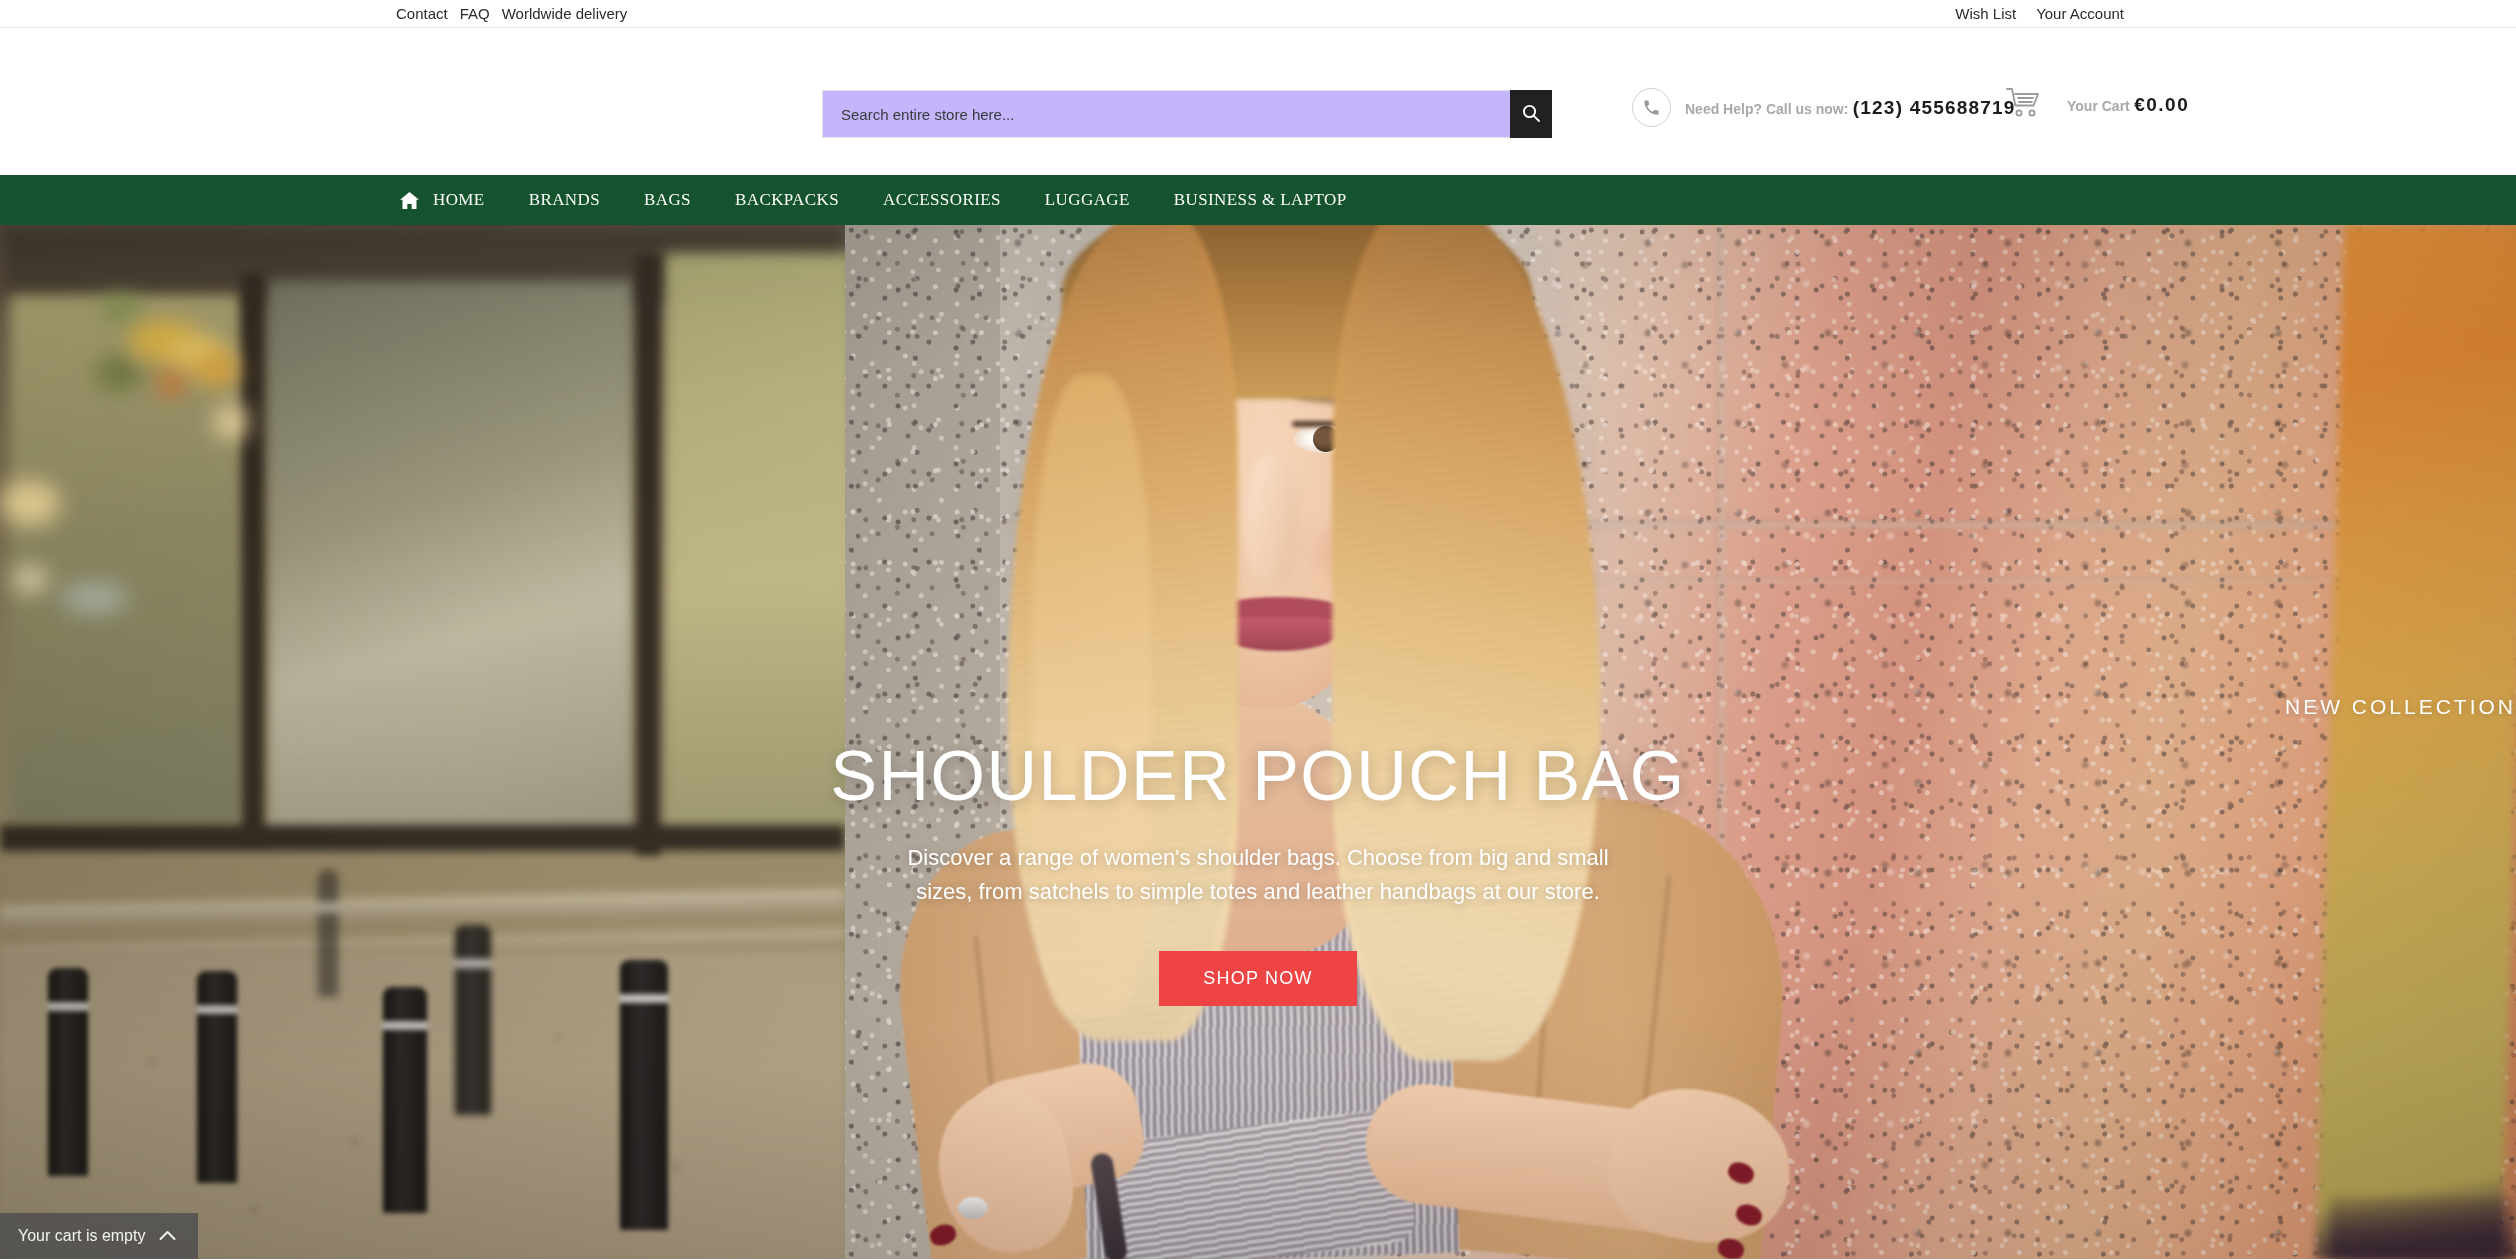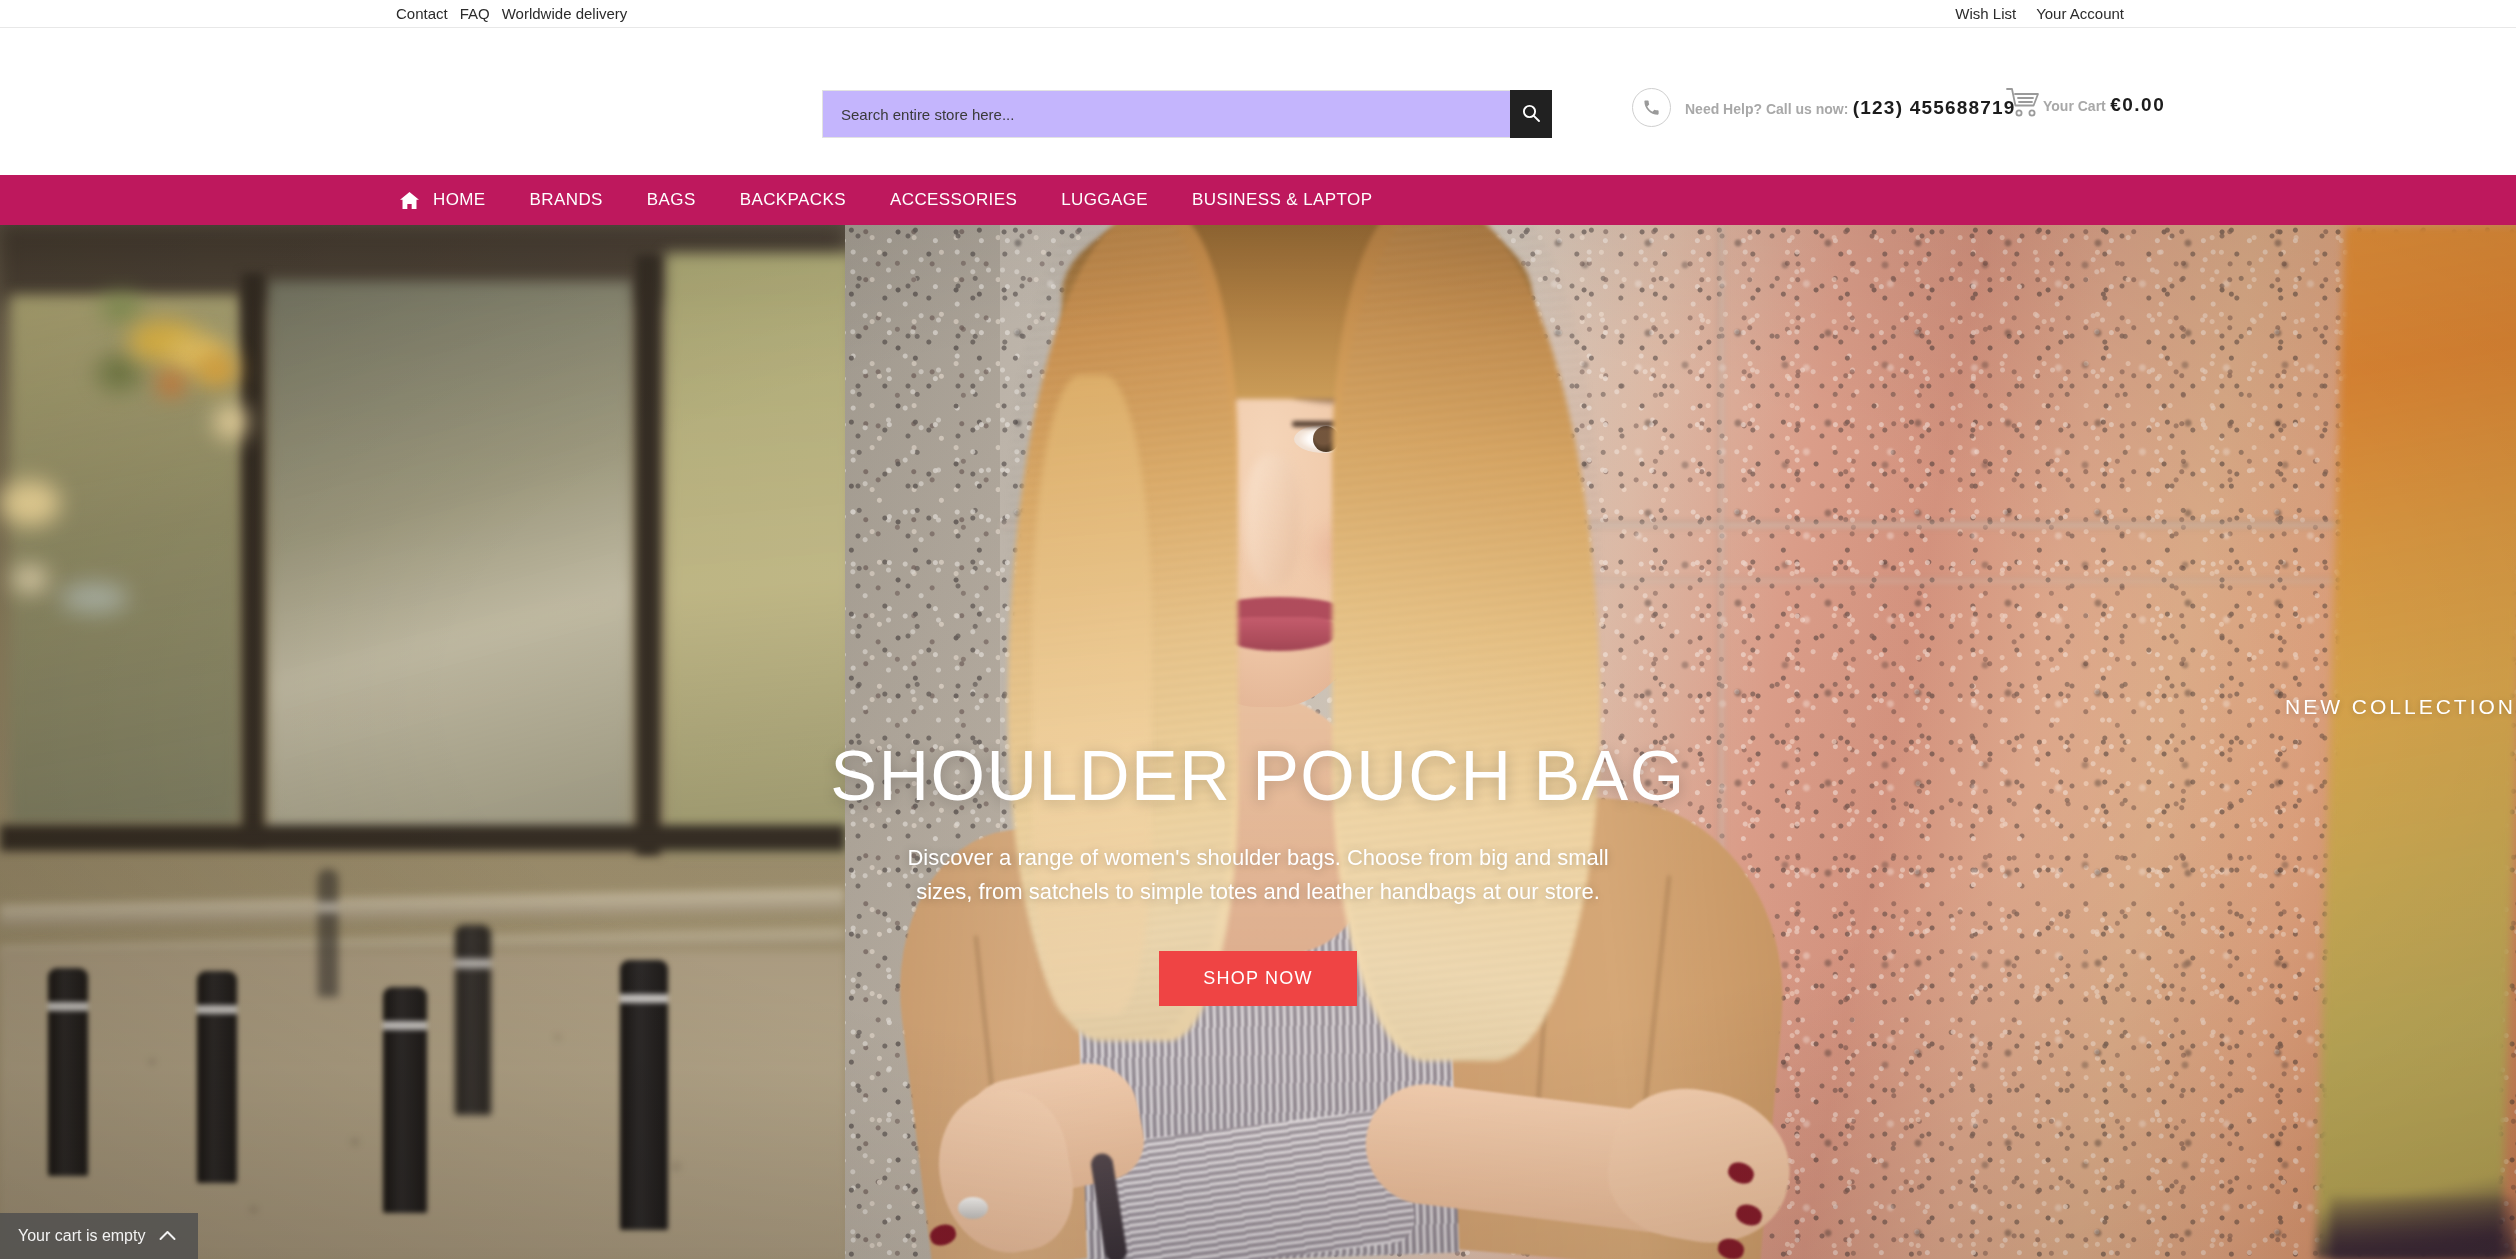--- a/index.html
+++ b/index.html
@@ -131,21 +131,21 @@
     font-weight:bold;
     color:#1c1c1c;
     letter-spacing:1.2px;
     line-height:1.25;
     white-space:nowrap;
   }
 
   .cartblock{
     position:absolute;
     left:2005px; top:58px;
-    display:flex; align-items:center; gap:0;
+    display:flex; align-items:center; gap:24px;
     cursor:pointer;
   }
   .cart-text .l1{
     font-size:14px;
     font-weight:bold;
     color:#a8a8a8;
     line-height:1.3;
     white-space:nowrap;
   }
   .cart-text .l2{
@@ -153,24 +153,25 @@
     font-weight:bold;
     color:#1c1c1c;
     letter-spacing:1.5px;
     line-height:1.3;
     white-space:nowrap;
   }
 
   
   .nav{
     height:50px;
-    background:#be185d;
+    background:#14532d;
     display:flex;
     align-items:center;
     padding-left:400px;
+    font-family:Liberation Serif, serif;
   }
   .nav-item{
     color:#fff;
     font-size:17px;
     letter-spacing:0.4px;
     text-decoration:none;
     padding:0 22px;
     line-height:50px;
     white-space:nowrap;
     cursor:pointer;

